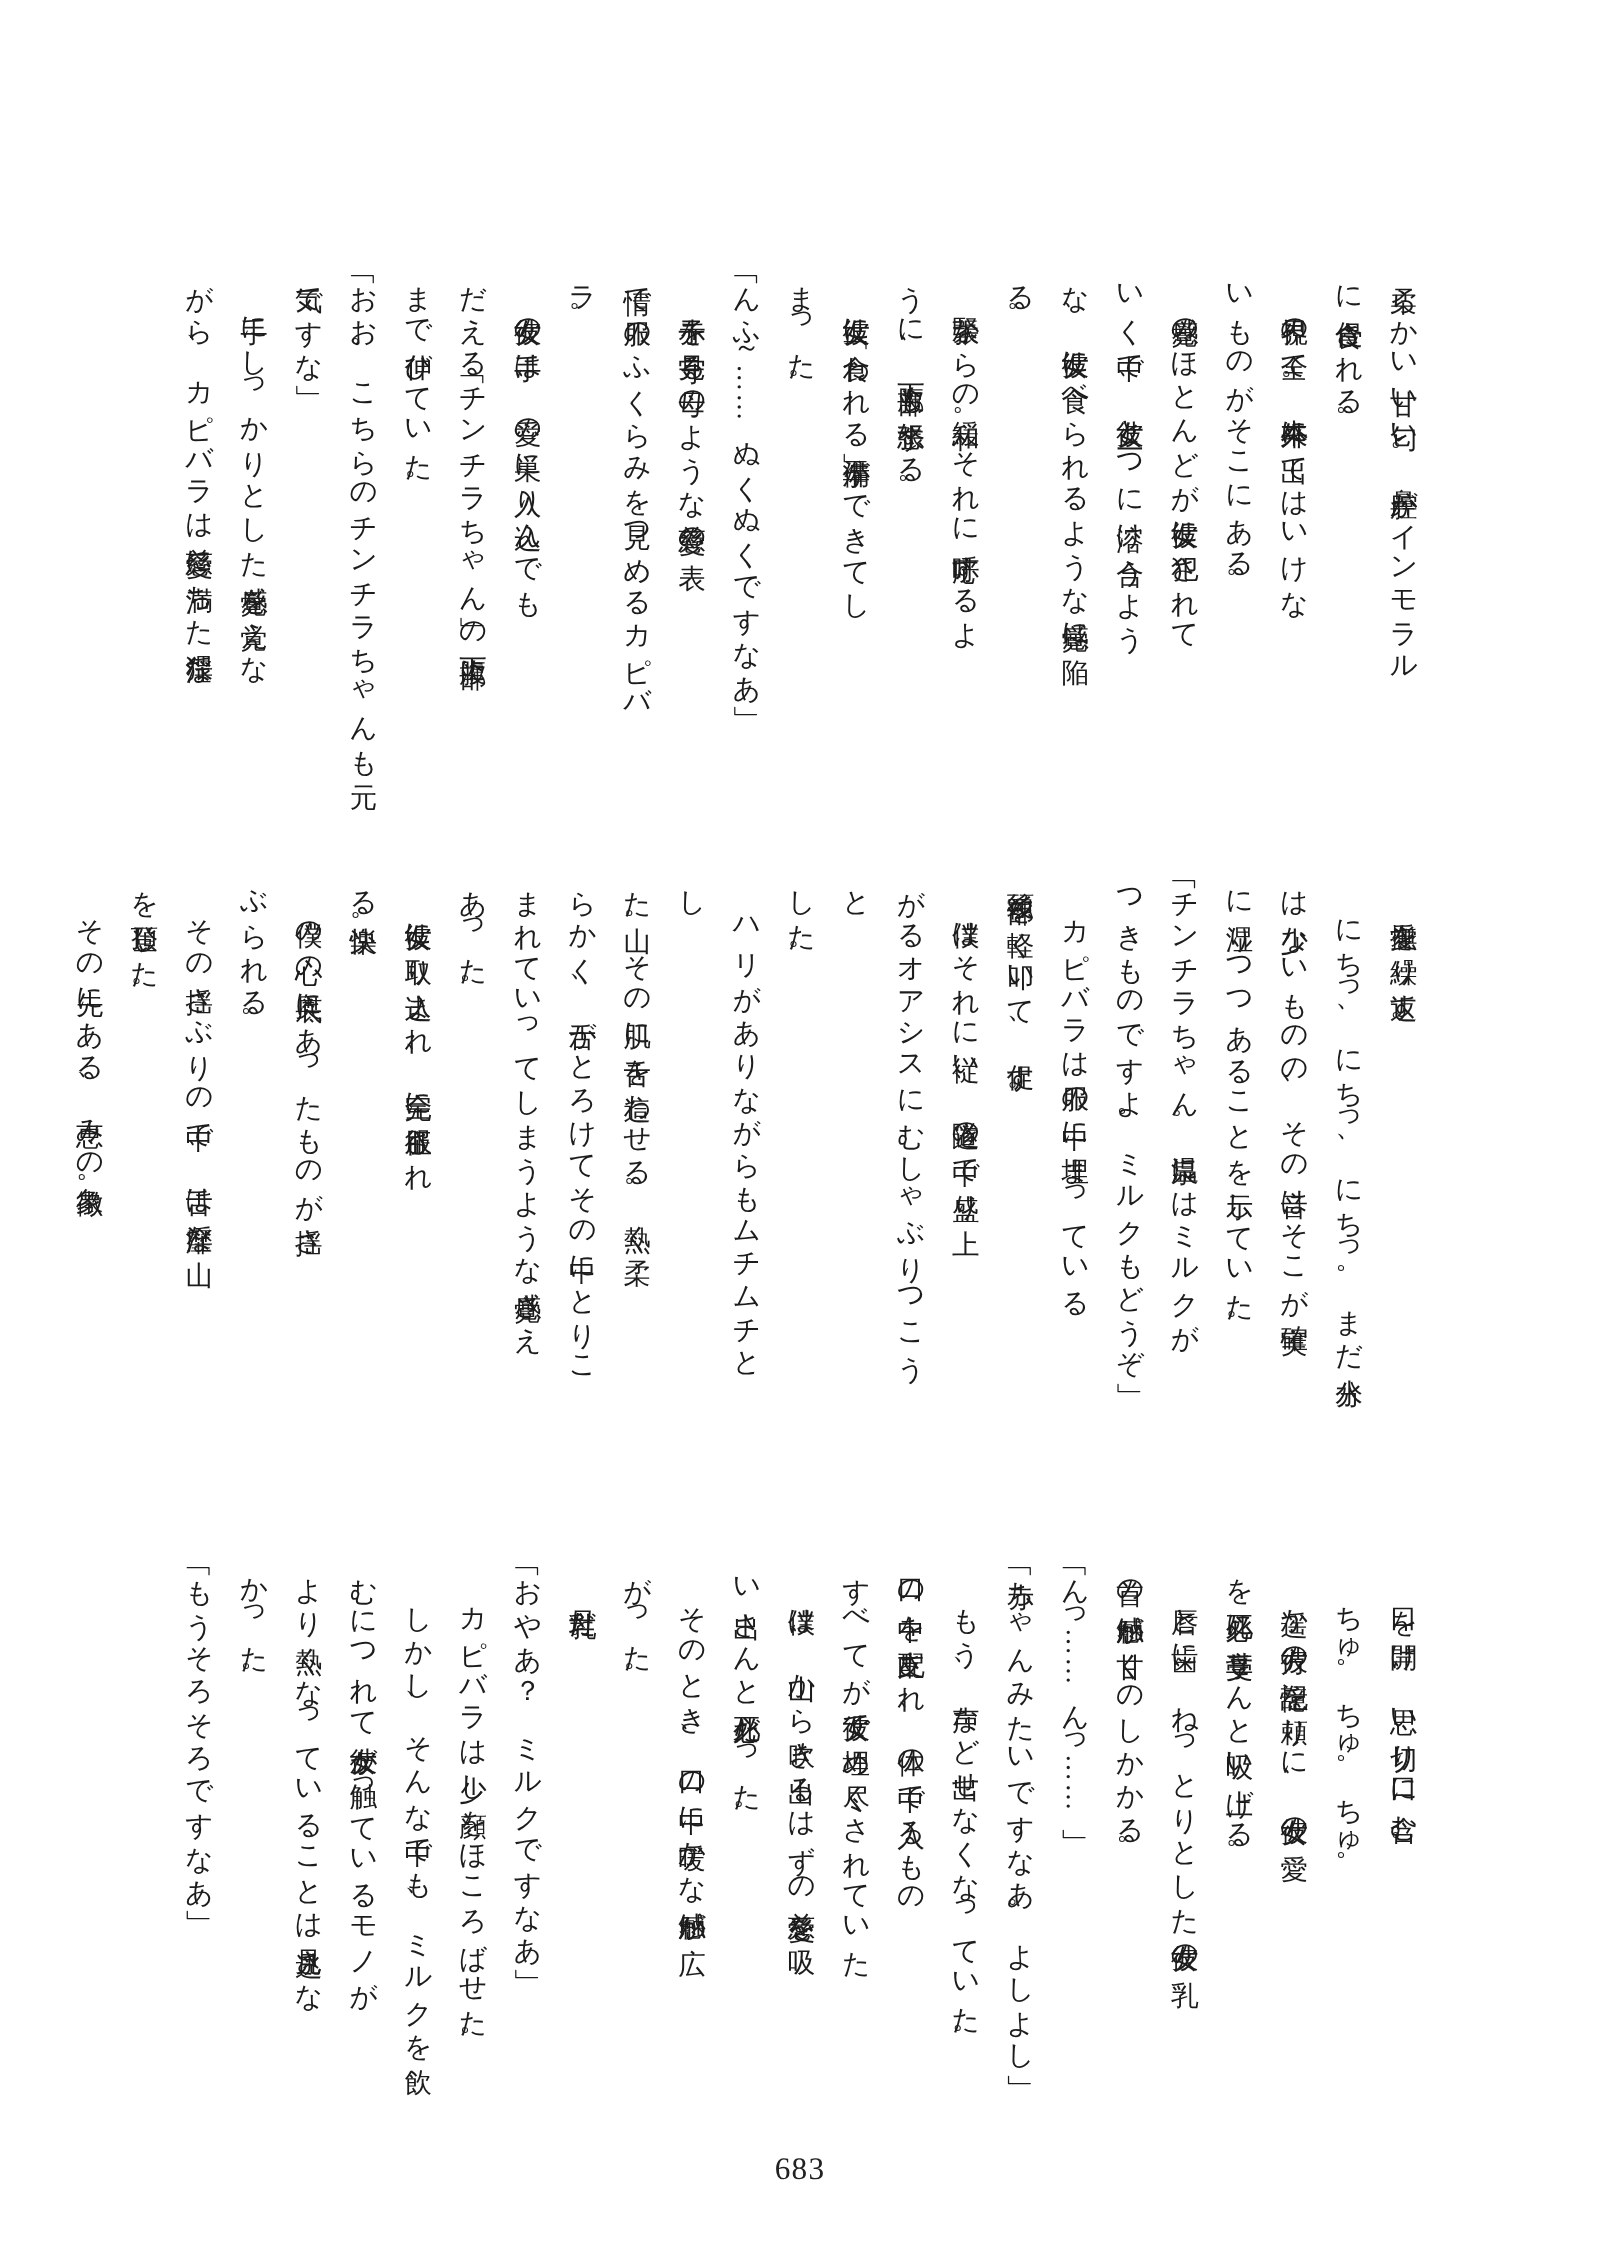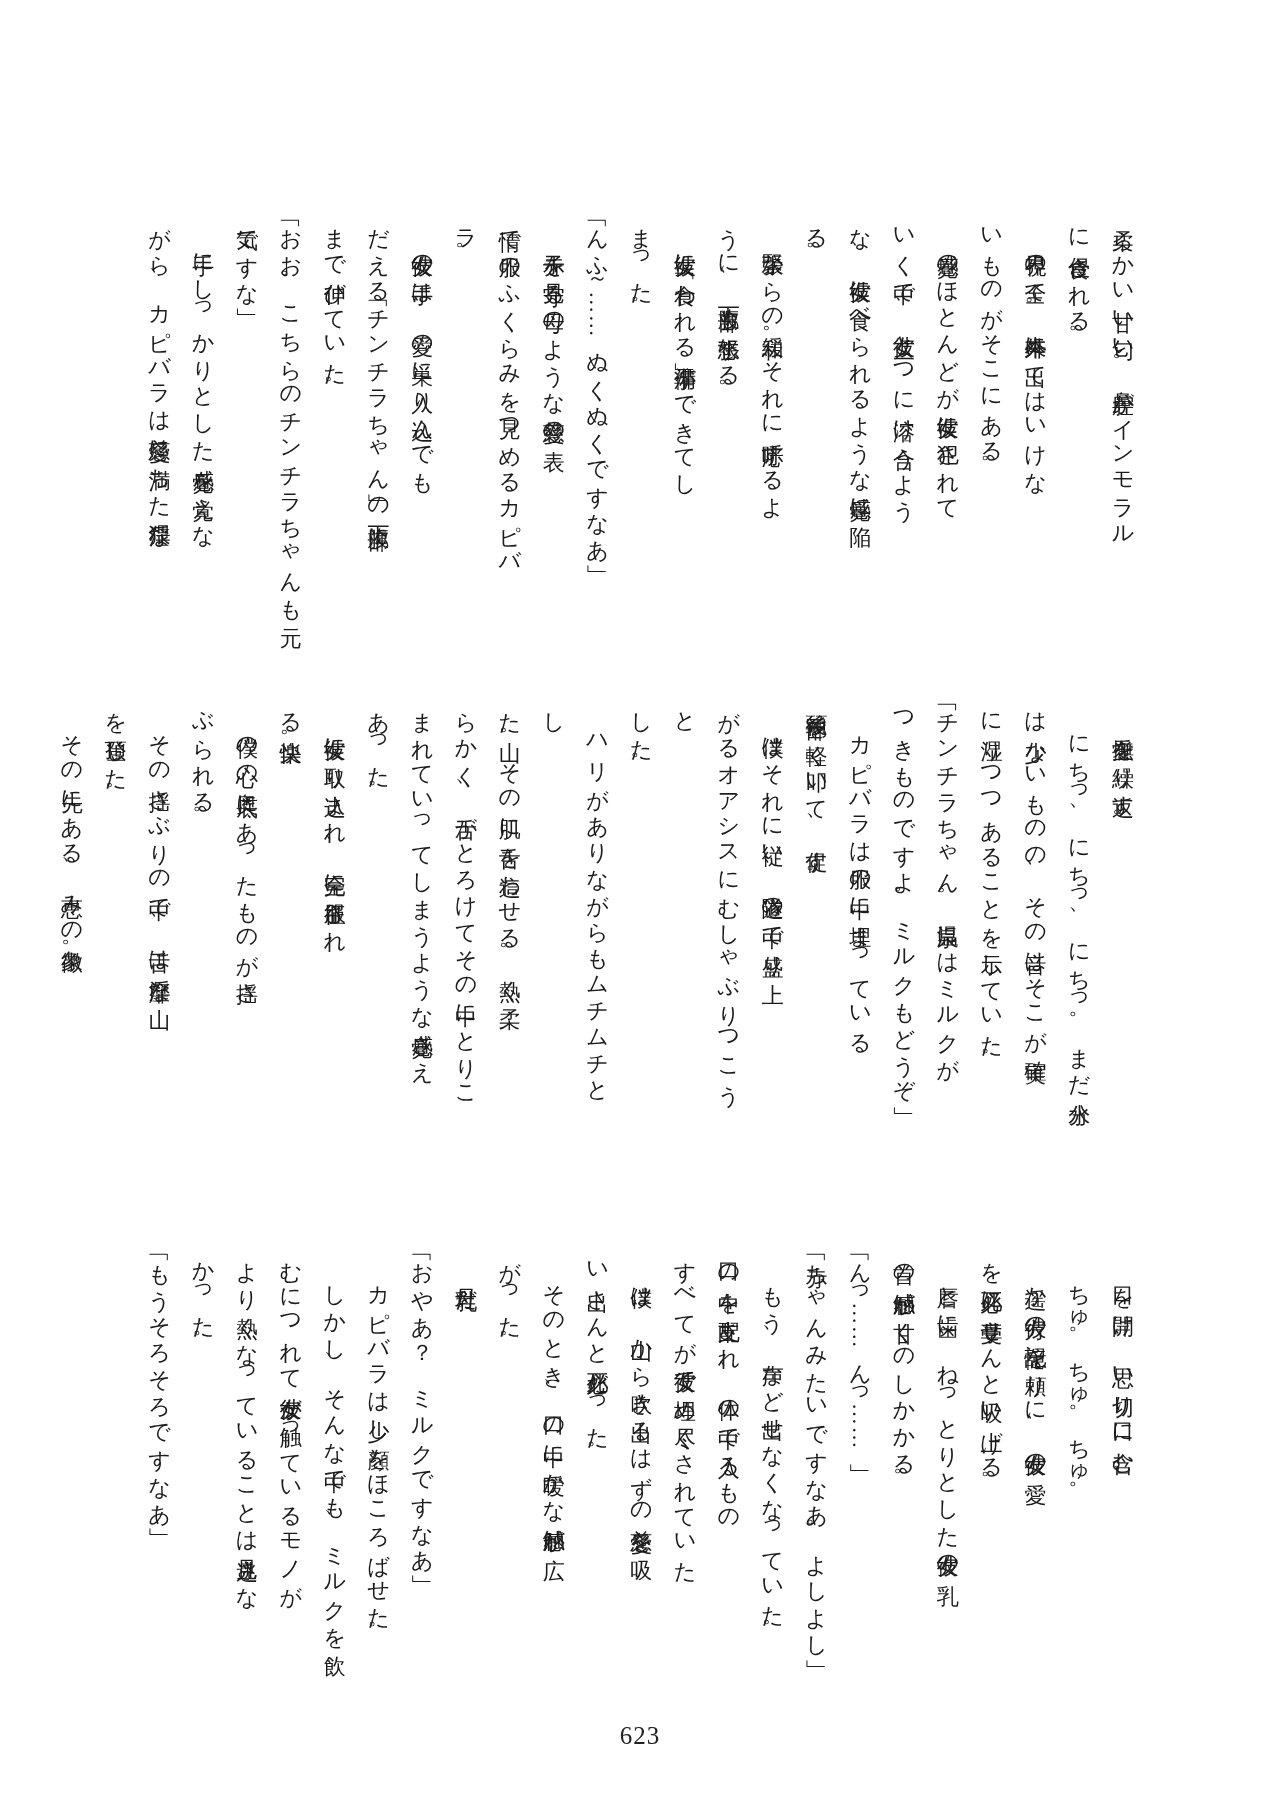--- a/index.html
+++ b/index.html
@@ -114,15 +114,15 @@
 がった。
 　母乳だ。
 「おやあ？　ミルクですなあ」
 　カピバラは少し顔をほころばせた。
 　しかし、そんな中でも、ミルクを飲
 むにつれて彼女が触っているモノが
 より熱くなっていることは見逃さな
 かった。
 「もうそろそろですなあ」</div>
 
-  <div class="page-number">623</div>
+  <div class="page-number">683</div>
 
 </div>
 
 </body></html>

